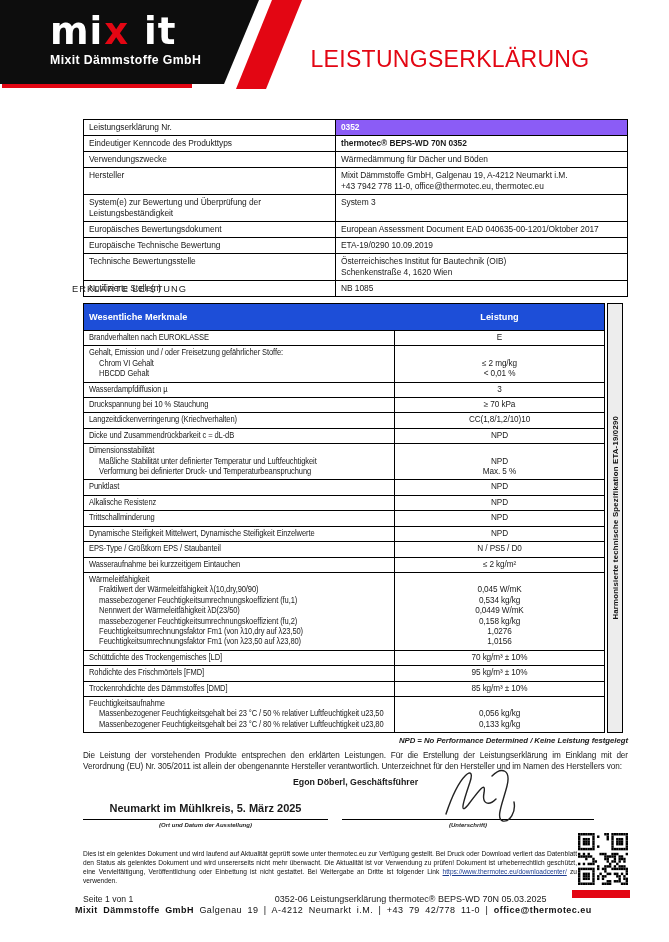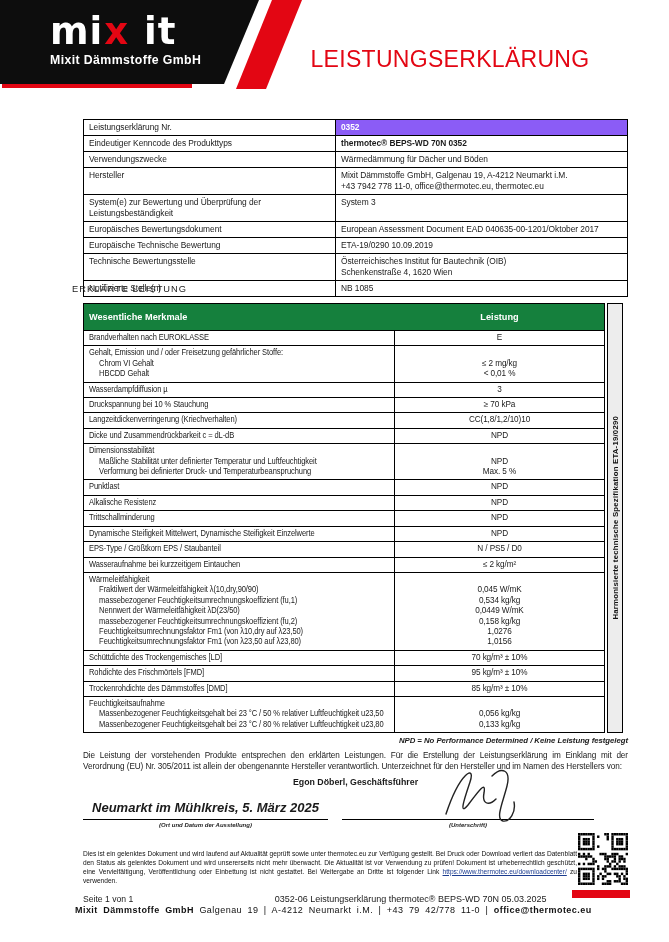--- a/index.html
+++ b/index.html
@@ -30,21 +30,21 @@
   .ivalue.bold{font-weight:bold;}
 
   
   .section-heading{position:absolute;top:284px;left:72px;font-size:9.3px;letter-spacing:1px;color:#222;}
 
   
   .lower{position:absolute;top:303px;left:83px;width:545px;}
   .perf-wrap{position:relative;}
   .perf-table{width:522px;box-sizing:border-box;border:1px solid #000;
               font-size:8.2px;letter-spacing:-.1px;}
-  .phead{display:flex;background:#15803d;color:#fff;font-weight:bold;height:26px;align-items:center;font-size:9.2px;letter-spacing:0;}
+  .phead{display:flex;background:#1d4ed8;color:#fff;font-weight:bold;height:26px;align-items:center;font-size:9.2px;letter-spacing:0;}
   .ph-left{width:311px;box-sizing:border-box;padding:0 5px;}
   .ph-right{flex:1;text-align:center;}
   .prow{display:flex;border-top:1px solid #000;}
   .plabel{width:311px;box-sizing:border-box;border-right:1px solid #000;padding:2px 3px 2px 5px;overflow:hidden;}
   .pvalue{flex:1;padding:2px 3px;text-align:center;}
   .pl,.pv{line-height:10.4px;min-height:10.4px;white-space:nowrap;}
   .pl{transform:scaleX(.92);transform-origin:0 50%;}
   .pl.ind{padding-left:11px;}
   .perf-sidebar{position:absolute;top:0;left:524px;width:16px;box-sizing:border-box;
                 border:1px solid #000;background:#ededed;display:flex;align-items:center;justify-content:center;}
@@ -53,21 +53,21 @@
   .footnote{margin-top:3px;text-align:right;font-size:7.8px;font-style:italic;font-weight:bold;letter-spacing:-.05px;}
 
   .paragraph{margin-top:5px;font-size:8.2px;line-height:11px;letter-spacing:-.08px;text-align:justify;}
   .signatory{margin-top:5px;text-align:center;font-weight:bold;font-size:8.8px;}
 
   .sig-row{display:flex;margin-top:11px;}
   .sig-col{box-sizing:border-box;}
   .sig-col.left{width:245px;}
   .sig-col.right{width:252px;margin-left:14px;position:relative;}
   .sig-top{border-bottom:1.4px solid #000;text-align:center;padding-bottom:3px;min-height:13px;}
-  .place-date{font-weight:bold;font-style:italic;font-size:13px;margin-top:40px;}
+  .place-date{font-weight:bold;font-size:11px;margin-top:40px;}
   .sig-caption{text-align:center;font-size:6px;font-style:italic;font-weight:bold;margin-top:1.5px;color:#222;}
   .signature-svg{position:absolute;left:92px;bottom:6px;}
 
   .legal-row{margin-top:21px;}
   .legal-text{width:494px;font-size:6.6px;line-height:9px;text-align:justify;color:#111;}
   .legal-link{color:#1a3b8f;text-decoration:underline;}
   .qr-box{position:absolute;left:495px;top:530px;}
   .qr-bar{position:absolute;left:489px;top:587px;width:58px;height:8px;background:#e30613;}
 
   .pageline-row{display:flex;margin-top:9px;align-items:baseline;}

